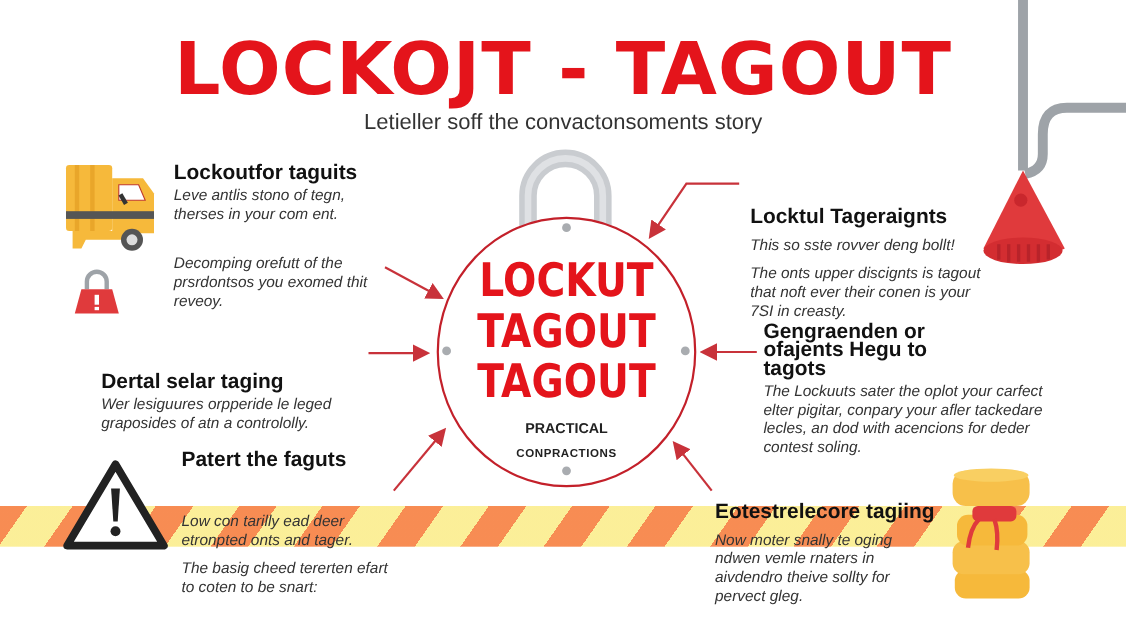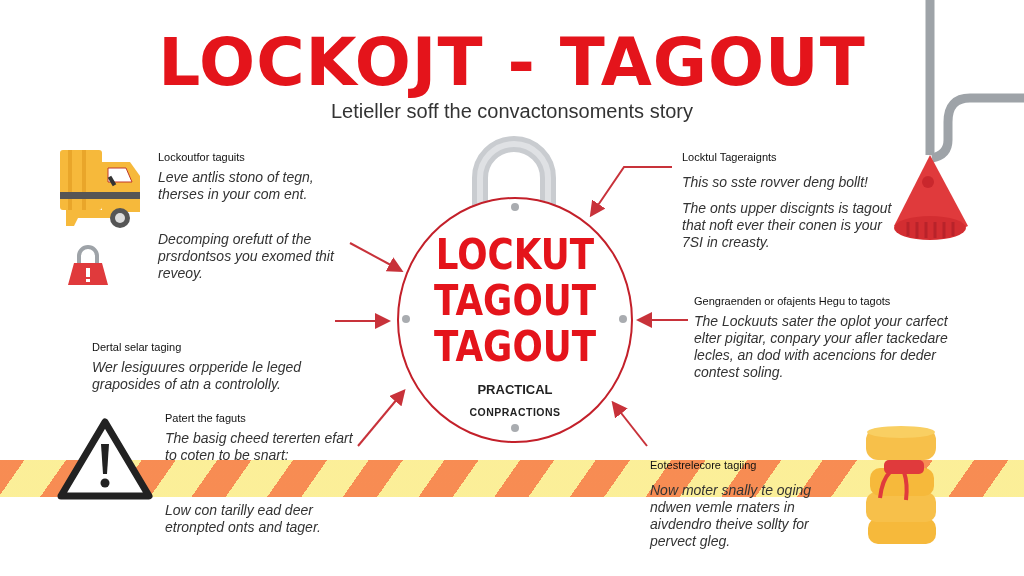--- a/index.html
+++ b/index.html
@@ -10,21 +10,21 @@
     position: absolute; left: 0; top: 30px; width: 1024px; text-align: center;
     font-family: "DejaVu Sans", sans-serif; font-weight: bold; font-size: 66px;
     color: #e4141b; letter-spacing: 1px; line-height: 1;
   }
   .subtitle {
     position: absolute; left: 0; top: 100px; width: 1024px; text-align: center;
     font-size: 20px; color: #333;
   }
 
   .block { position: absolute; font-size: 14px; line-height: 17px; color: #333; }
-  .block .heading { font-weight: normal; color: #111; font-size: 11px; margin-bottom: 3px; display: block; }
+  .block .heading { font-weight: bold; color: #111; font-size: 19px; margin-bottom: 3px; display: block; }
   .block p { margin: 0; font-style: italic; }
   .block p + p { margin-top: 9px; }
 
   
   .stripe {
     position: absolute; left: 0; top: 460px; width: 1024px; height: 37px;
     background: repeating-linear-gradient(-55deg,
       #fbee93 0px, #fbee93 34px, #f7864a 34px, #f7864a 62px);
     opacity: 0.95;
   }
@@ -151,26 +151,26 @@
 </div>
 <div class="block" style="left:158px;top:231px;width:190px;">
   <p>Decomping orefutt of the prsrdontsos you exomed thit reveoy.</p>
 </div>
 <div class="block" style="left:92px;top:303px;width:250px;margin-top:36px;">
   <span class="heading">Dertal selar taging</span>
   <p>Wer lesiguures orpperide le leged graposides of atn a contrololly.</p>
 </div>
 <div class="block" style="left:165px;top:410px;width:190px;">
   <span class="heading">Patert the faguts</span>
+  <p style="margin-top:38px;">Low con tarilly ead deer etronpted onts and tager.</p>
   <p>The basig cheed tererten efart to coten to be snart:</p>
-  <p style="margin-top:38px;">Low con tarilly ead deer etronpted onts and tager.</p>
 </div>
 
 <div class="block" style="left:682px;top:149px;width:210px;">
-  <span class="heading" style="margin-bottom:8px;">Locktul Tageraignts</span>
+  <span class="heading" style="margin-bottom:8px;margin-top:40px;">Locktul Tageraignts</span>
   <p>This so sste rovver deng bollt!</p>
   <p>The onts upper discignts is tagout that noft ever their conen is your 7SI in creasty.</p>
 </div>
 <div class="block" style="left:694px;top:293px;width:260px;">
   <span class="heading" style="width:200px;">Gengraenden or ofajents Hegu to tagots</span>
   <p>The Lockuuts sater the oplot your carfect elter pigitar, conpary your afler tackedare lecles, an dod with acencions for deder contest soling.</p>
 </div>
 <div class="block" style="left:650px;top:457px;width:200px;">
   <span class="heading" style="margin-bottom:8px;">Eotestrelecore tagiing</span>
   <p>Now moter snally te oging ndwen vemle rnaters in aivdendro theive sollty for pervect gleg.</p>

